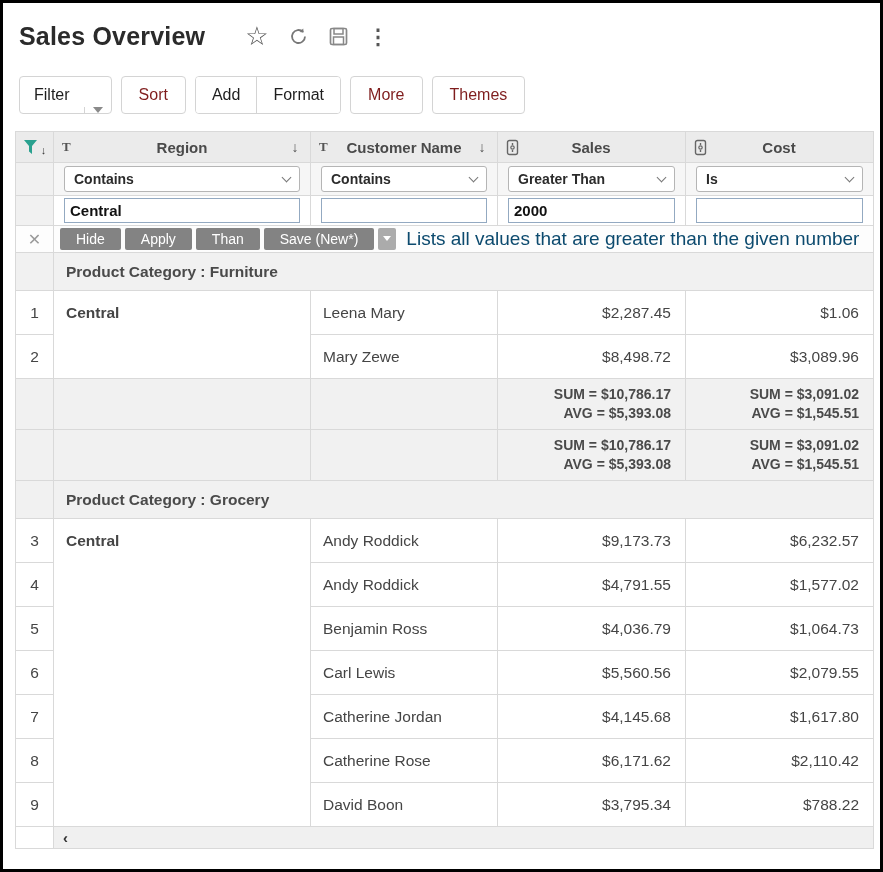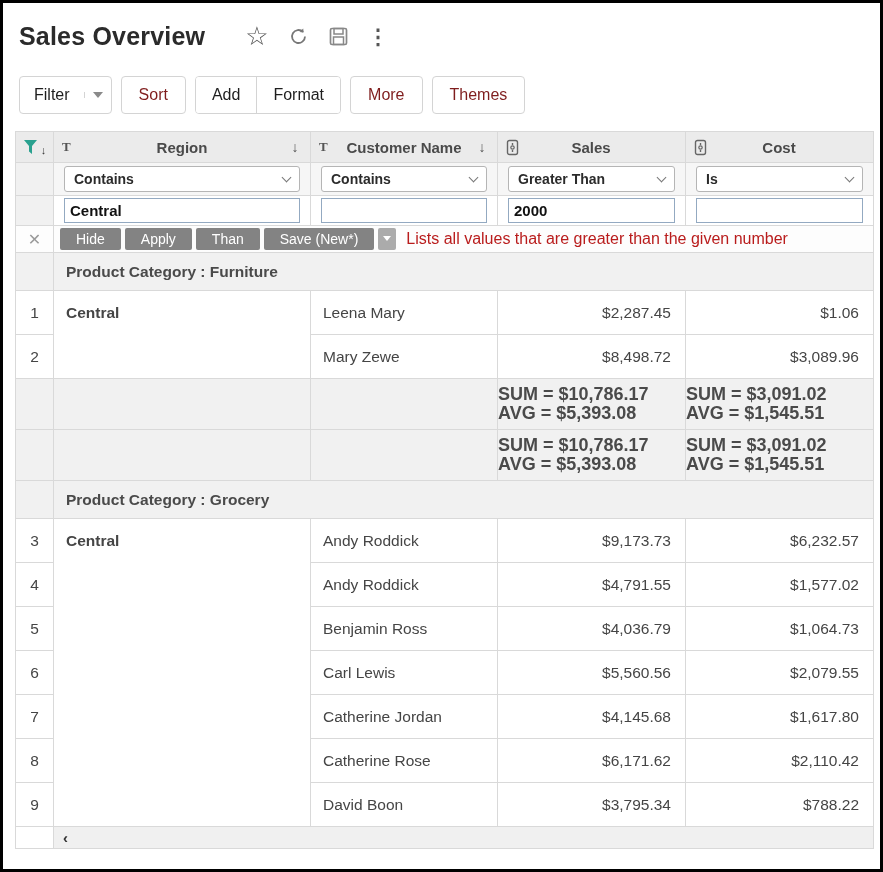--- a/index.html
+++ b/index.html
@@ -22,21 +22,21 @@
   .icon-kebab { font-size:21px; color:#555; font-weight:700; line-height:1; cursor:pointer; }
   .svgicon { display:block; cursor:pointer; }
 
   
   .toolbar { display:flex; align-items:center; gap:9px; margin:21px 16px 0 16px; }
   .tb-btn {
     border:1px solid #d4d4d4; border-radius:4px; background:#fff;
     font-size:16px; color:#7f1d1d; padding:9px 17px; cursor:pointer;
     font-family:inherit; line-height:1.1;
   }
-  .tb-split { display:flex; align-items:center; border:1px solid #d4d4d4; border-radius:4px; overflow:hidden; }
+  .tb-split { display:flex; align-items:flex-end; border:1px solid #d4d4d4; border-radius:4px; overflow:hidden; }
   .tb-split .main { padding:9px 14px; font-size:16px; color:#1e1e1e; cursor:pointer; }
   .tb-split .arrow { width:27px; display:flex; align-items:center; justify-content:center; border-left:1px solid #d4d4d4; cursor:pointer; }
   .tri-down { width:0; height:0; border-left:5px solid transparent; border-right:5px solid transparent; border-top:6px solid #8a8a8a; }
   .tb-group { display:flex; border:1px solid #d4d4d4; border-radius:4px; overflow:hidden; }
   .tb-group .g-btn { padding:9px 16px; font-size:16px; color:#1e1e1e; background:#fff; border:none; cursor:pointer; font-family:inherit; }
   .tb-group .g-btn:first-child { border-right:1px solid #d4d4d4; }
 
   
   table.grid {
     margin:17px 12px 0 12px;
@@ -75,33 +75,33 @@
 
   tr.action-row td { background:#fdfdfd; height:27px; }
   td.close-cell { text-align:center; font-size:16px; color:#9a9a9a; cursor:pointer; background:#fdfdfd; }
   .action-bar { display:flex; align-items:center; gap:4px; padding-left:6px; }
   .act-btn {
     background:#838383; color:#fff; border:none; font-family:inherit;
     font-size:14px; padding:3px 16px; border-radius:2px; cursor:pointer; line-height:1.2;
   }
   .save-arrow-btn { background:#ababab; width:18px; height:22px; display:flex; align-items:center; justify-content:center; border:none; border-radius:2px; cursor:pointer; }
   .save-arrow-btn .tri { width:0; height:0; border-left:4px solid transparent; border-right:4px solid transparent; border-top:5px solid #fff; }
-  .hint { font-size:16px; color:#b91c1c; margin-left:6px; white-space:nowrap; }
+  .hint { font-size:19px; color:#0c4a6e; margin-left:6px; white-space:nowrap; }
 
   tr.group-row td { background:#f1f1f1; height:38px; }
   td.group-label { font-weight:700; font-size:15.5px; color:#4a4a4a; padding-left:12px; }
 
   tr.data-row td { height:44px; font-size:15.5px; color:#454545; background:#fff; }
   td.rownum { background:#f1f1f1; text-align:center; color:#555; font-size:15px; }
   td.region-cell { background:#f1f1f1; font-weight:700; color:#4a4a4a; padding:13px 12px; vertical-align:top; font-size:15.5px; }
   td.customer-cell { padding-left:12px; }
   td.money-cell { text-align:right; padding-right:14px; }
 
   tr.summary-row td { background:#f1f1f1; height:51px; }
-  td.sum-cell { padding-right:14px; font-weight:700; font-size:18px; color:#4a4a4a; }
+  td.sum-cell { text-align:right; padding-right:14px; font-weight:700; font-size:14px; color:#4a4a4a; }
   .sum-line { line-height:19px; }
 
   tr.scroll-row td { height:22px; }
   td.scroll-corner { background:#fff; }
   td.scroll-track { background:#f0f0f0; padding-left:9px; font-size:15px; font-weight:700; color:#333; cursor:pointer; }
 </style>
 </head>
 <body>
 
 <div class="frame">

